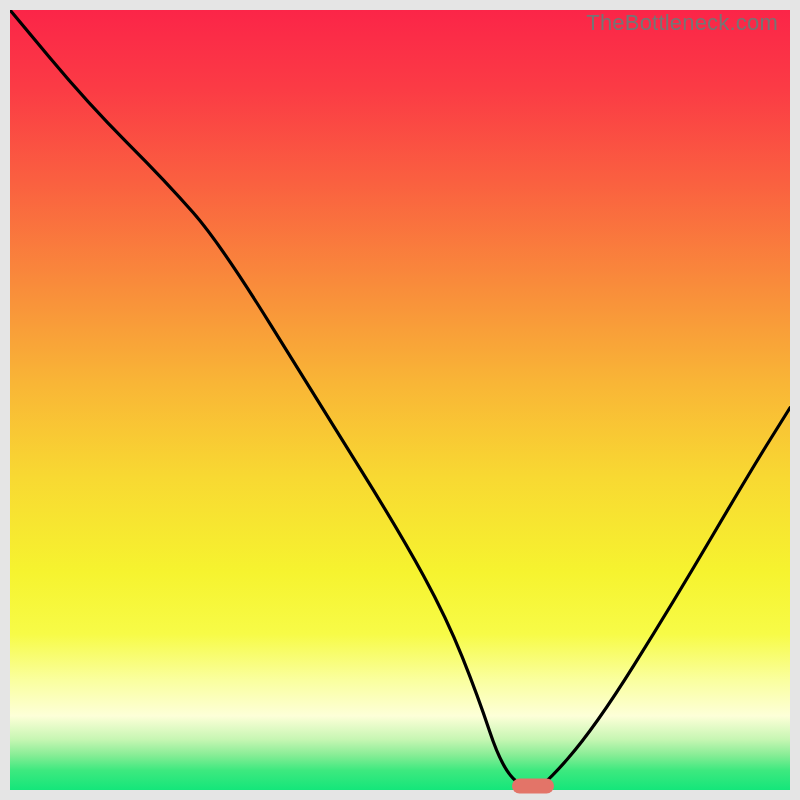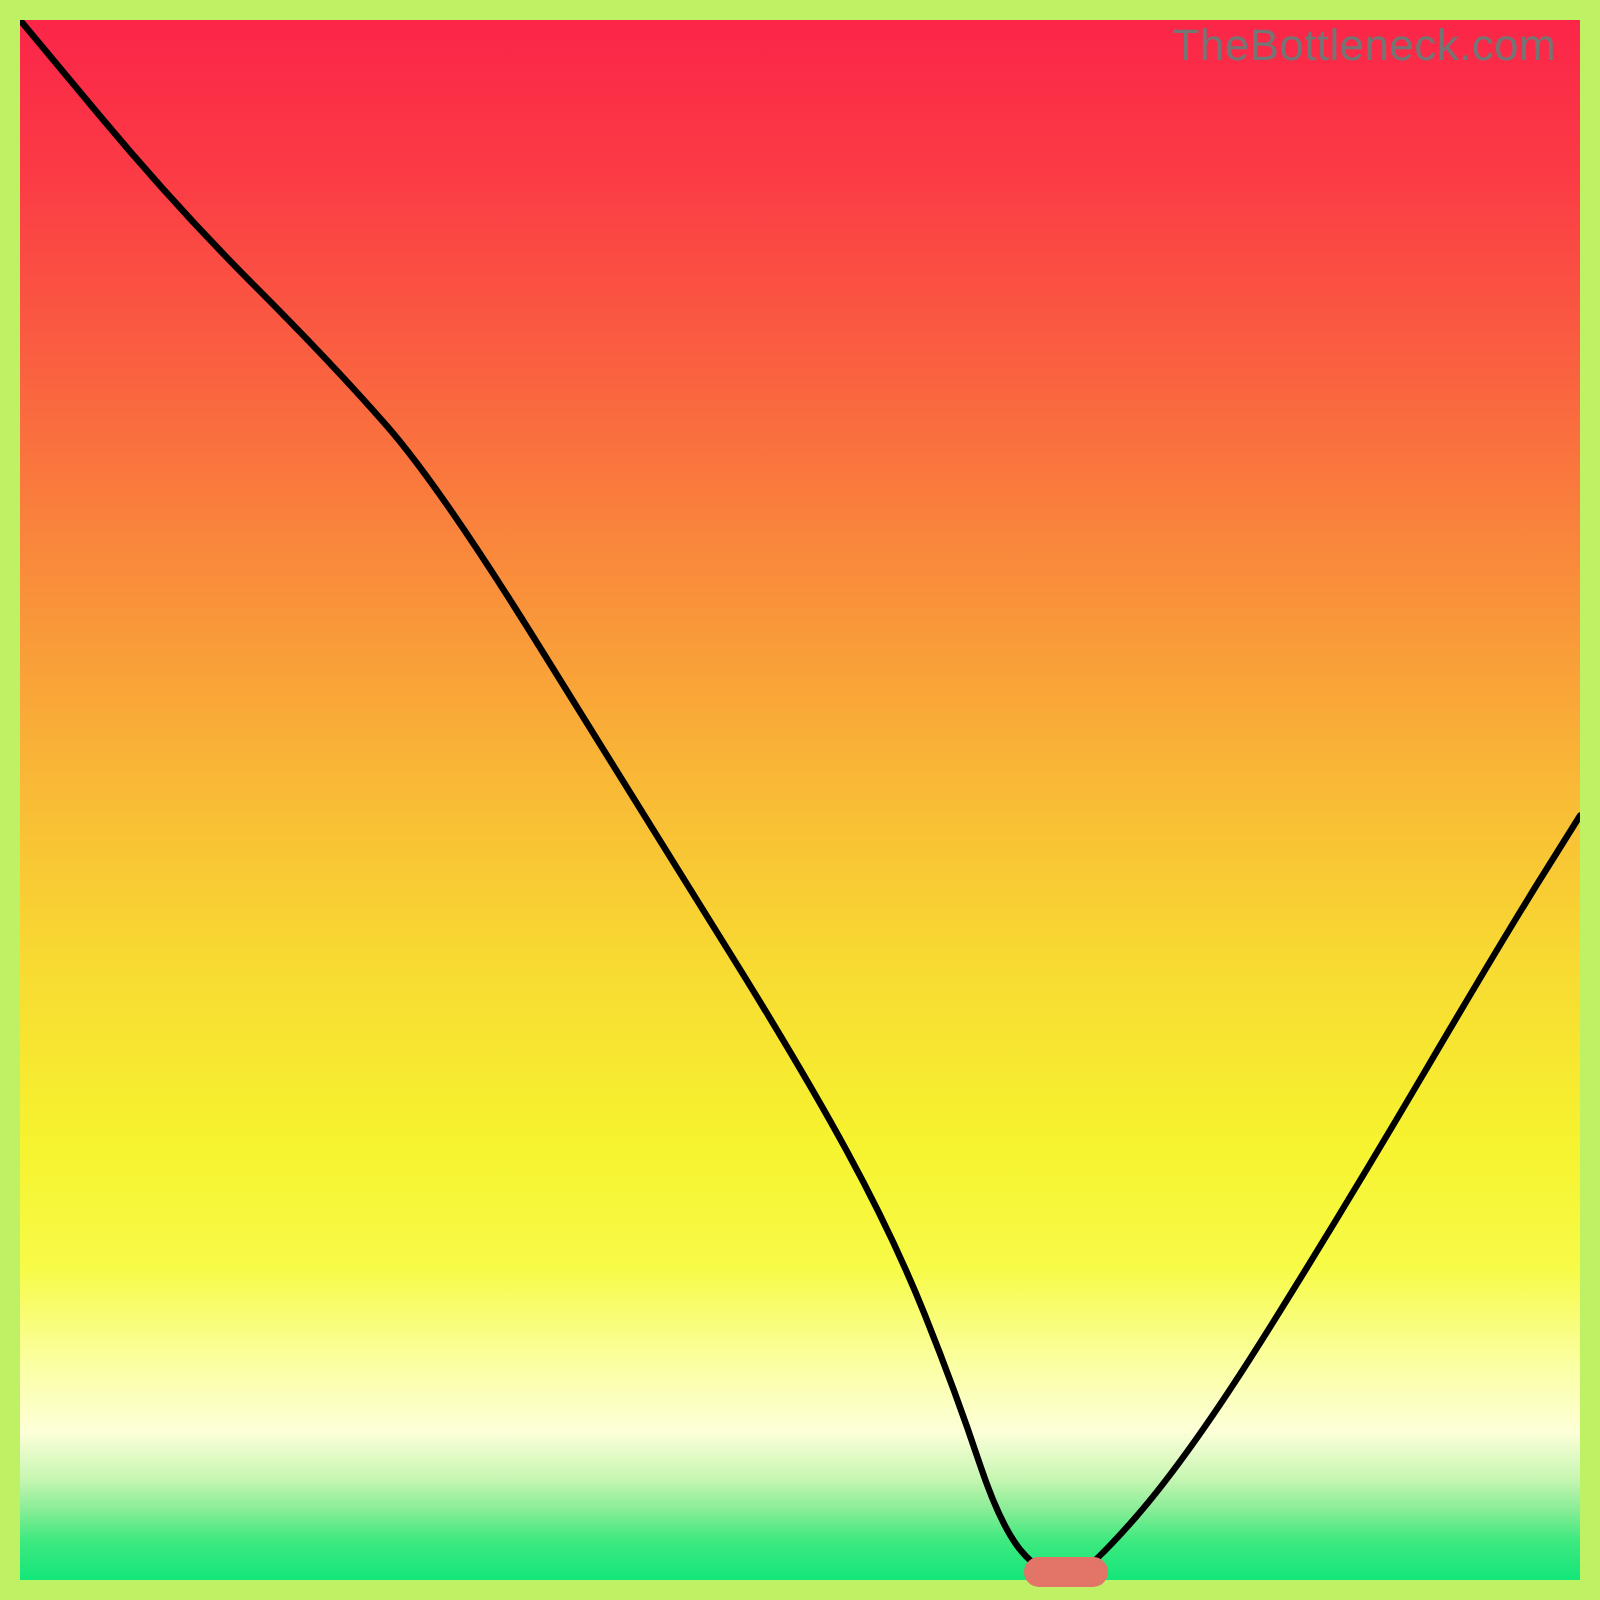--- a/index.html
+++ b/index.html
@@ -1,21 +1,21 @@
 <!DOCTYPE html>
 <html><head>
 <meta charset="utf-8">
 <style>
   * { margin: 0; padding: 0; box-sizing: border-box; }
   html, body { width: 800px; height: 800px; background: #000; overflow: hidden; }
   .frame {
     position: absolute;
     left: 0; top: 0;
     width: 800px; height: 800px;
-    background: #bef264;
+    background: #e5e5e5;
   }
   .plot-area {
     position: absolute;
     left: 10px; top: 10px;
     width: 780px; height: 780px;
   }
   .grad {
     position: absolute;
     left: 0; top: 0;
     width: 100%; height: 100%;

